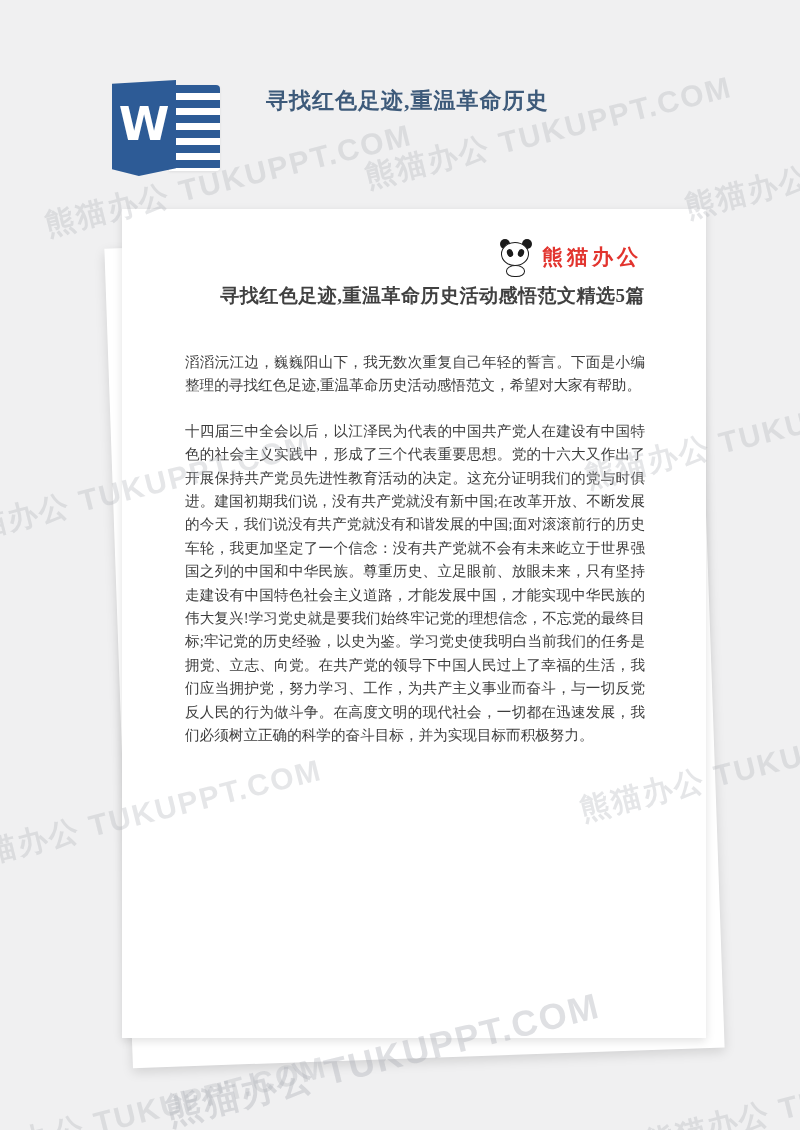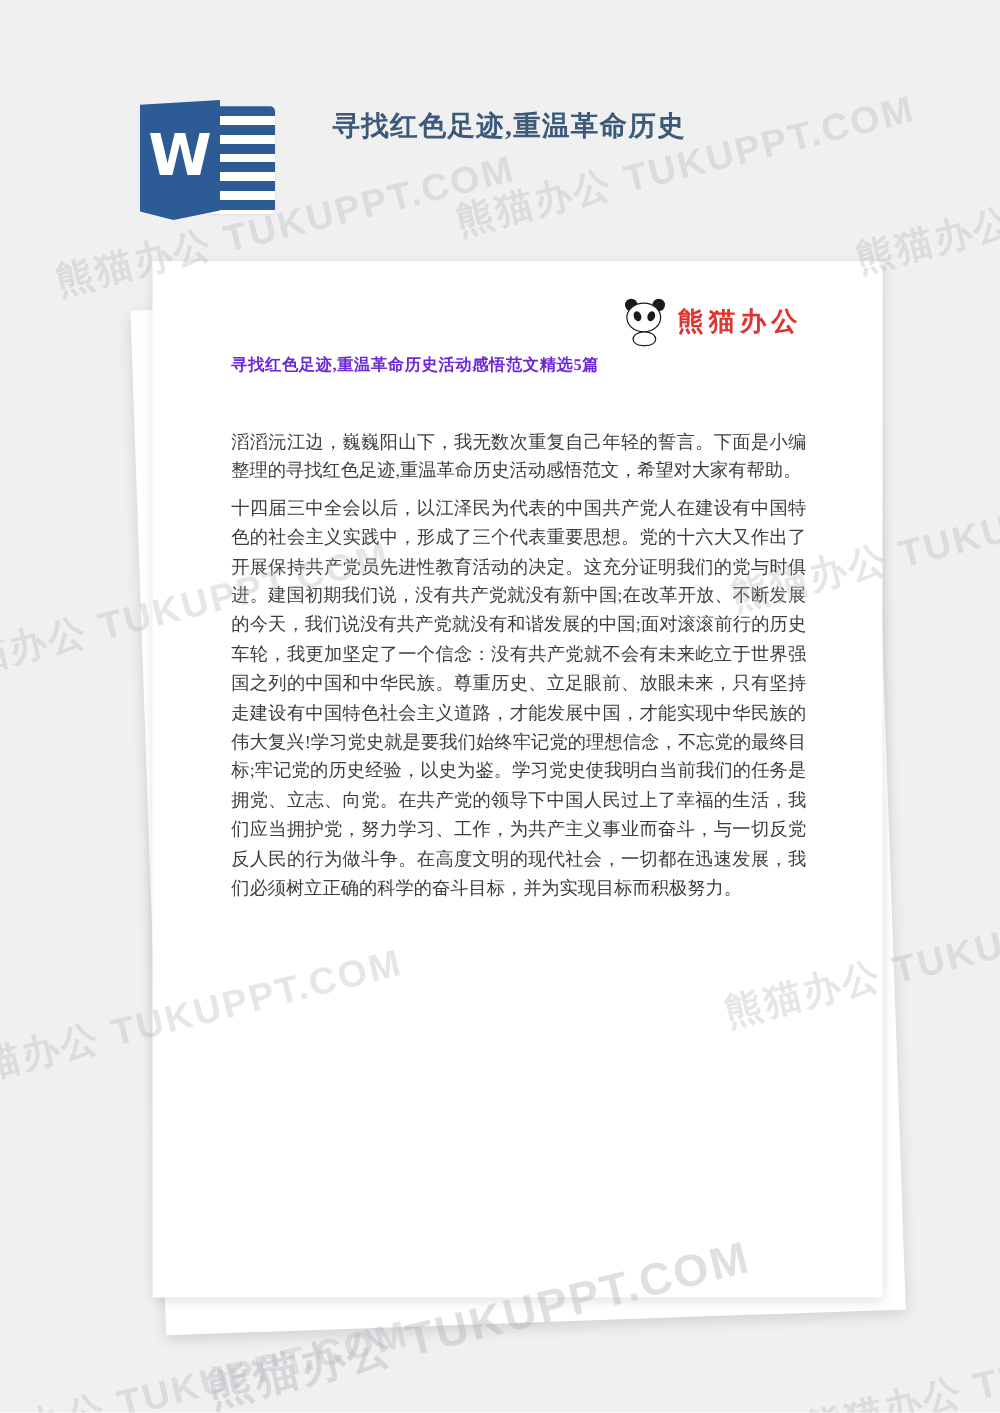--- a/index.html
+++ b/index.html
@@ -62,28 +62,28 @@
     background:#fff;border:1.6px solid #1b1b1b;box-sizing:border-box;
   }
   .brand-name{
     font-family:"Liberation Sans",sans-serif;
     font-size:21px;font-weight:bold;color:#e2342e;letter-spacing:4px;white-space:nowrap;
   }
 
   
   .doc-content{padding:74px 61px 0 63px;}
   .doc-title{
-    margin:0 0 42px;text-align:left;font-size:13px;font-weight:bold;color:#6d28d9;
+    margin:0 0 42px;text-align:right;font-size:19px;font-weight:bold;color:#404040;
     letter-spacing:.5px;
   }
   .doc-content p{
     margin:0 0 27px;font-size:14.6px;line-height:23.4px;color:#3d3d3d;
     text-align:justify;
   }
-  .doc-content p.tight{margin-bottom:6px;}
+  .doc-content p.tight{margin-bottom:22px;}
 
   
   .wm-layer{position:absolute;inset:0;pointer-events:none;z-index:30;}
   .wm{
     position:absolute;white-space:nowrap;transform:rotate(-14deg);
     font-family:"Liberation Sans",sans-serif;font-weight:bold;
     font-size:30px;letter-spacing:2px;color:rgba(176,178,186,.33);
   }
   .wm.big{font-size:36px;color:rgba(172,174,182,.38);}
 </style>

